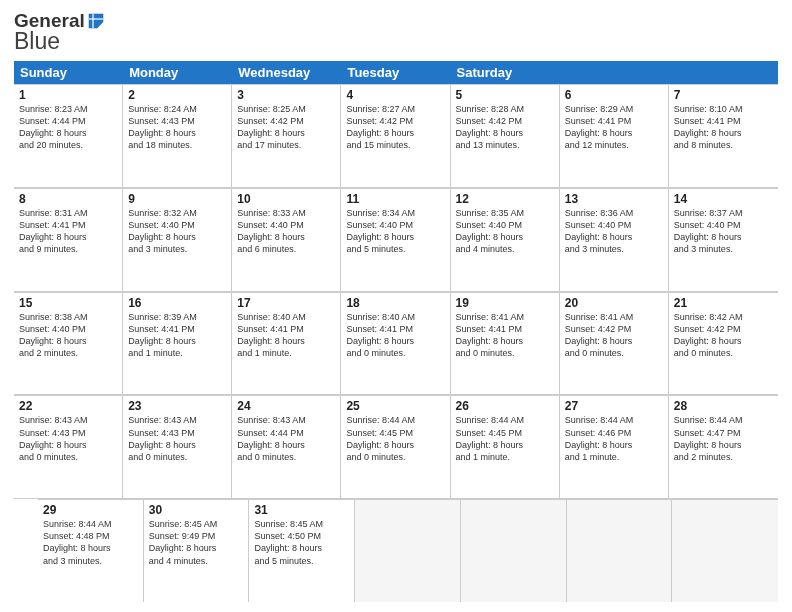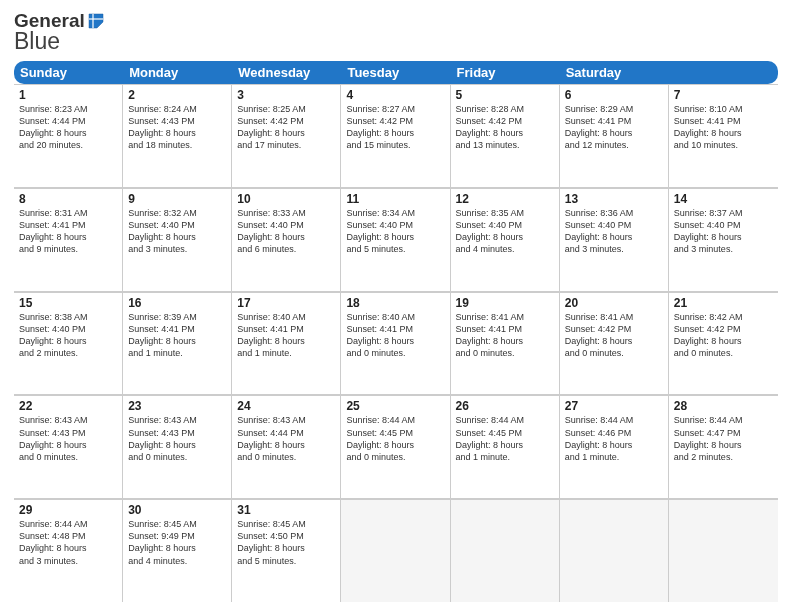--- a/index.html
+++ b/index.html
@@ -44,21 +44,20 @@
     }
     .calendar {
       flex: 1;
       display: flex;
       flex-direction: column;
     }
     .cal-header {
       display: grid;
       grid-template-columns: repeat(7, 1fr);
       background: #2176c7;
-      border-radius: 10px;
     }
     .cal-header-cell {
       color: #fff;
       font-size: 13px;
       font-weight: bold;
       padding: 4px 6px;
       text-align: left;
     }
     .cal-body {
       flex: 1;
@@ -66,20 +65,21 @@
       flex-direction: column;
     }
     .cal-row {
       display: grid;
       grid-template-columns: repeat(7, 1fr);
       flex: 1;
       border-bottom: 1px solid #ccc;
     }
     .cal-row:last-child {
       border-bottom: none;
+      margin-left: 24px;
     }
     .cal-cell {
       border-right: 1px solid #ccc;
       border-top: 1px solid #ccc;
       padding: 3px 5px;
       font-size: 9.5px;
       color: #333;
       vertical-align: top;
       min-height: 0;
       overflow: hidden;
@@ -125,21 +125,20 @@
       <div class="location"></div>
     </div>
   </div>
 
   <div class="calendar">
     <div class="cal-header">
     <div class="cal-header-cell">Sunday</div>
         <div class="cal-header-cell">Monday</div>
         <div class="cal-header-cell">Wednesday</div>
         <div class="cal-header-cell">Tuesday</div>
-        <div class="cal-header-cell">Friday</div>
         <div class="cal-header-cell">Saturday</div>
       </div>
     <div class="cal-body">
     <div class="cal-row">
           <div class="cal-cell">
             <span class="day-num">1</span>
             <div class="cell-line">Sunrise: 8:23 AM</div>
             <div class="cell-line">Sunset: 4:44 PM</div>
             <div class="cell-line">Daylight: 8 hours</div>
             <div class="cell-line">and 20 minutes.</div>
@@ -177,21 +176,21 @@
             <div class="cell-line">Sunrise: 8:29 AM</div>
             <div class="cell-line">Sunset: 4:41 PM</div>
             <div class="cell-line">Daylight: 8 hours</div>
             <div class="cell-line">and 12 minutes.</div>
           </div>
           <div class="cal-cell">
             <span class="day-num">7</span>
             <div class="cell-line">Sunrise: 8:10 AM</div>
             <div class="cell-line">Sunset: 4:41 PM</div>
             <div class="cell-line">Daylight: 8 hours</div>
-            <div class="cell-line">and 10 minutes.</div>
+            <div class="cell-line">and 8 minutes.</div>
           </div>
         </div>
         <div class="cal-row">
           <div class="cal-cell">
             <span class="day-num">8</span>
             <div class="cell-line">Sunrise: 8:31 AM</div>
             <div class="cell-line">Sunset: 4:41 PM</div>
             <div class="cell-line">Daylight: 8 hours</div>
             <div class="cell-line">and 9 minutes.</div>
           </div>

